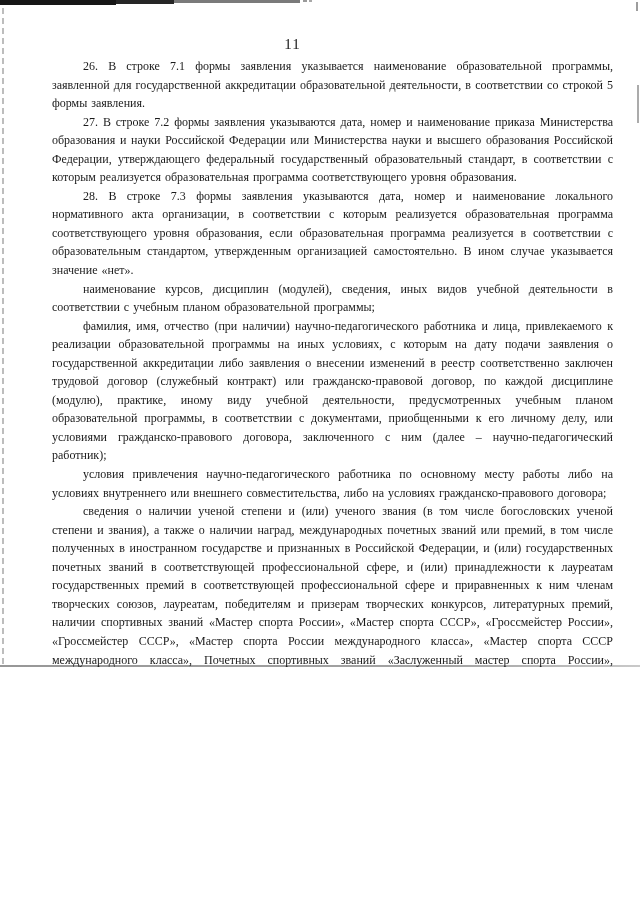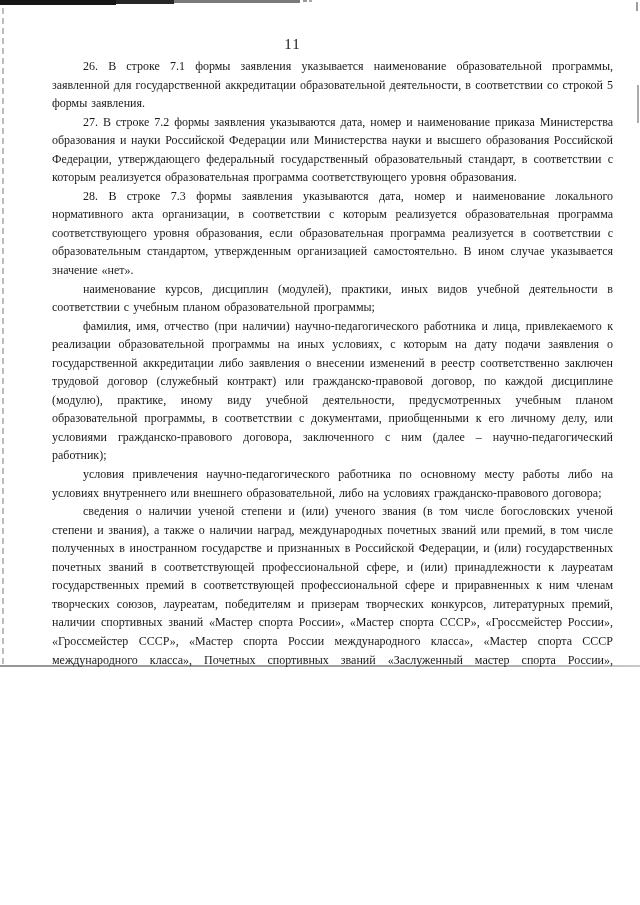--- a/index.html
+++ b/index.html
@@ -77,19 +77,19 @@
   <div class="edge-right-top"></div>
   <div class="edge-right-mid"></div>
   <div class="bottom-line"></div>
 
   <div class="pageno">11</div>
 
   <div class="content">
     <p>26. В строке 7.1 формы заявления указывается наименование образовательной программы, заявленной для государственной аккредитации образовательной деятельности, в соответствии со строкой 5 формы заявления.</p>
     <p>27. В строке 7.2 формы заявления указываются дата, номер и наименование приказа Министерства образования и науки Российской Федерации или Министерства науки и высшего образования Российской Федерации, утверждающего федеральный государственный образовательный стандарт, в соответствии с которым реализуется образовательная программа соответствующего уровня образования.</p>
     <p>28. В строке 7.3 формы заявления указываются дата, номер и наименование локального нормативного акта организации, в соответствии с которым реализуется образовательная программа соответствующего уровня образования, если образовательная программа реализуется в соответствии с образовательным стандартом, утвержденным организацией самостоятельно. В ином случае указывается значение «нет».</p>
-    <p>наименование курсов, дисциплин (модулей), практики, иных видов учебной деятельности в соответствии с учебным планом образовательной программы;</p>
+    <p>наименование курсов, дисциплин (модулей), сведения, иных видов учебной деятельности в соответствии с учебным планом образовательной программы;</p>
     <p>фамилия, имя, отчество (при наличии) научно-педагогического работника и лица, привлекаемого к реализации образовательной программы на иных условиях, с которым на дату подачи заявления о государственной аккредитации либо заявления о внесении изменений в реестр соответственно заключен трудовой договор (служебный контракт) или гражданско-правовой договор, по каждой дисциплине (модулю), практике, иному виду учебной деятельности, предусмотренных учебным планом образовательной программы, в соответствии с документами, приобщенными к его личному делу, или условиями гражданско-правового договора, заключенного с ним (далее – научно-педагогический работник);</p>
-    <p>условия привлечения научно-педагогического работника по основному месту работы либо на условиях внутреннего или внешнего образовательной, либо на условиях гражданско-правового договора;</p>
+    <p>условия привлечения научно-педагогического работника по основному месту работы либо на условиях внутреннего или внешнего совместительства, либо на условиях гражданско-правового договора;</p>
     <p>сведения о наличии ученой степени и (или) ученого звания (в том числе богословских ученой степени и звания), а также о наличии наград, международных почетных званий или премий, в том числе полученных в иностранном государстве и признанных в Российской Федерации, и (или) государственных почетных званий в соответствующей профессиональной сфере, и (или) принадлежности к лауреатам государственных премий в соответствующей профессиональной сфере и приравненных к ним членам творческих союзов, лауреатам, победителям и призерам творческих конкурсов, литературных премий, наличии спортивных званий «Мастер спорта России», «Мастер спорта СССР», «Гроссмейстер России», «Гроссмейстер СССР», «Мастер спорта России международного класса», «Мастер спорта СССР международного класса», Почетных спортивных званий «Заслуженный мастер спорта России», «Заслуженный мастер спорта СССР», «Заслуженный тренер России», «Заслуженный тренер СССР», «Почетный спортивный судья России», почетных званий «Заслуженный работник физической</p>
   </div>
 
 </div>
 
 </body></html>

